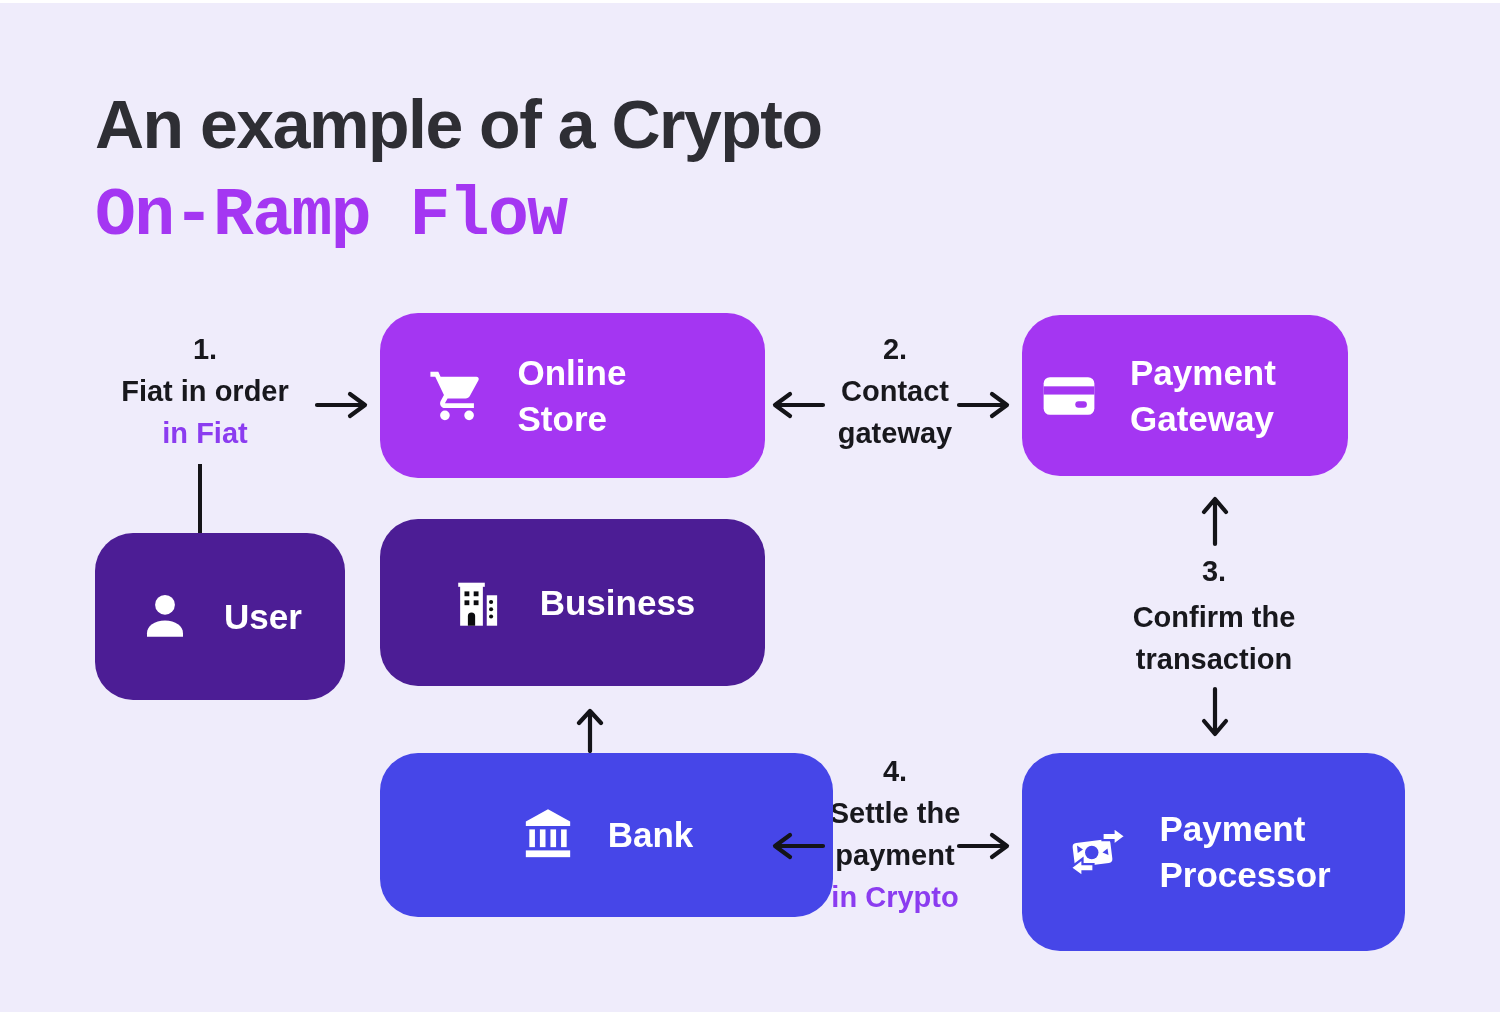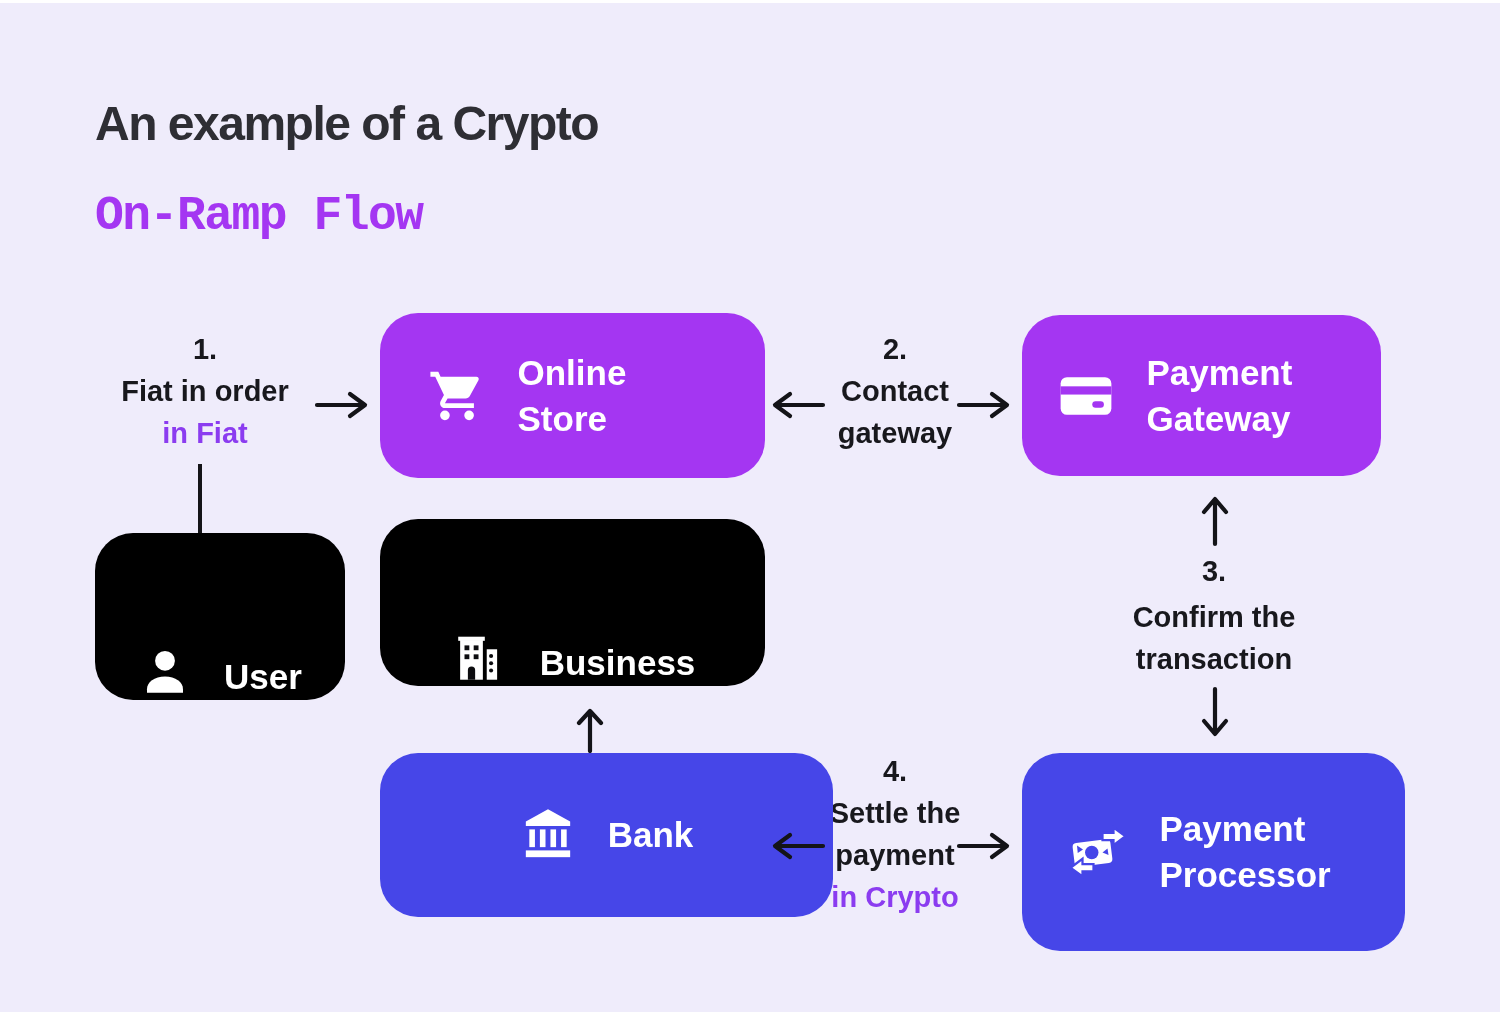--- a/index.html
+++ b/index.html
@@ -6,30 +6,30 @@
   body{
     width:1500px;height:1012px;
     background:#efecfb;
     font-family:"Liberation Sans", "DejaVu Sans", sans-serif;
     position:relative;overflow:hidden;
   }
   .canvas{position:absolute;inset:0;}
   .top-edge{position:absolute;left:0;top:0;width:100%;height:3px;background:#ffffff;}
 
   
-  .title{position:absolute;left:95px;top:78px;font-weight:700;font-size:48px;line-height:92px;letter-spacing:-1.5px;color:#2e2e34;}
+  .title{position:absolute;left:95px;top:78px;font-weight:700;font-size:68px;line-height:92px;letter-spacing:-1.5px;color:#2e2e34;}
   .title .accent{color:#a436f2;font-family:Liberation Mono, monospace;}
 
   
   .node{
     position:absolute;border-radius:38px;color:#ffffff;
     display:flex;align-items:center;justify-content:center;gap:32px;
   }
   .node.purple{background:#a436f2;--bg:#a436f2;}
-  .node.dark{background:#000000;align-items:flex-end;--bg:#0c0c0f;}
+  .node.dark{background:#4c1d95;--bg:#0c0c0f;}
   .node.blue{background:#4646e8;--bg:#4646e8;}
   .node .icon{display:flex;align-items:center;justify-content:center;flex:0 0 auto;}
   .node .icon svg{display:block;}
   .node .nlabel{
     font-weight:700;font-size:35px;line-height:46px;max-width:200px;text-align:left;
   }
 
   
   .step{position:absolute;text-align:center;color:#18181d;font-weight:700;font-size:29px;line-height:42px;}
   .step .hl{color:#8b3cf0;}
@@ -77,21 +77,21 @@
 
   <div class="node purple" style="left:380px;top:313px;width:385px;height:165px">
     <span class="icon">
       <svg width="58" height="58" viewBox="0 0 24 24">
           <path fill="#fff" d="M15.55 13c.75 0 1.41-.41 1.75-1.03l3.58-6.49A1 1 0 0 0 20 4H5.21l-.94-2H1v2h2l3.6 7.59-1.35 2.45C4.52 15.37 5.48 17 7 17h12v-2H7l1.1-2h7.45zM7 18a2 2 0 1 0 .01 4A2 2 0 0 0 7 18zm10 0a2 2 0 1 0 .01 4A2 2 0 0 0 17 18z"></path>
         </svg>
     </span>
     <span class="nlabel">Online Store</span>
   </div>
 
-  <div class="node purple" style="left:1022px;top:315px;width:359px;height:161px">
+  <div class="node purple" style="left:1022px;top:315px;width:326px;height:161px">
     <span class="icon">
       <svg width="58" height="58" viewBox="0 0 24 24">
         <rect x="1.5" y="4.2" width="21" height="15.6" rx="2.6" fill="#fff"></rect>
         <rect x="1.5" y="8" width="21" height="3.4" fill="var(--bg)"></rect>
         <rect x="14.6" y="14.2" width="4.8" height="2.7" rx="1.35" fill="var(--bg)"></rect>
       </svg>
     </span>
     <span class="nlabel">Payment Gateway</span>
   </div>
 

